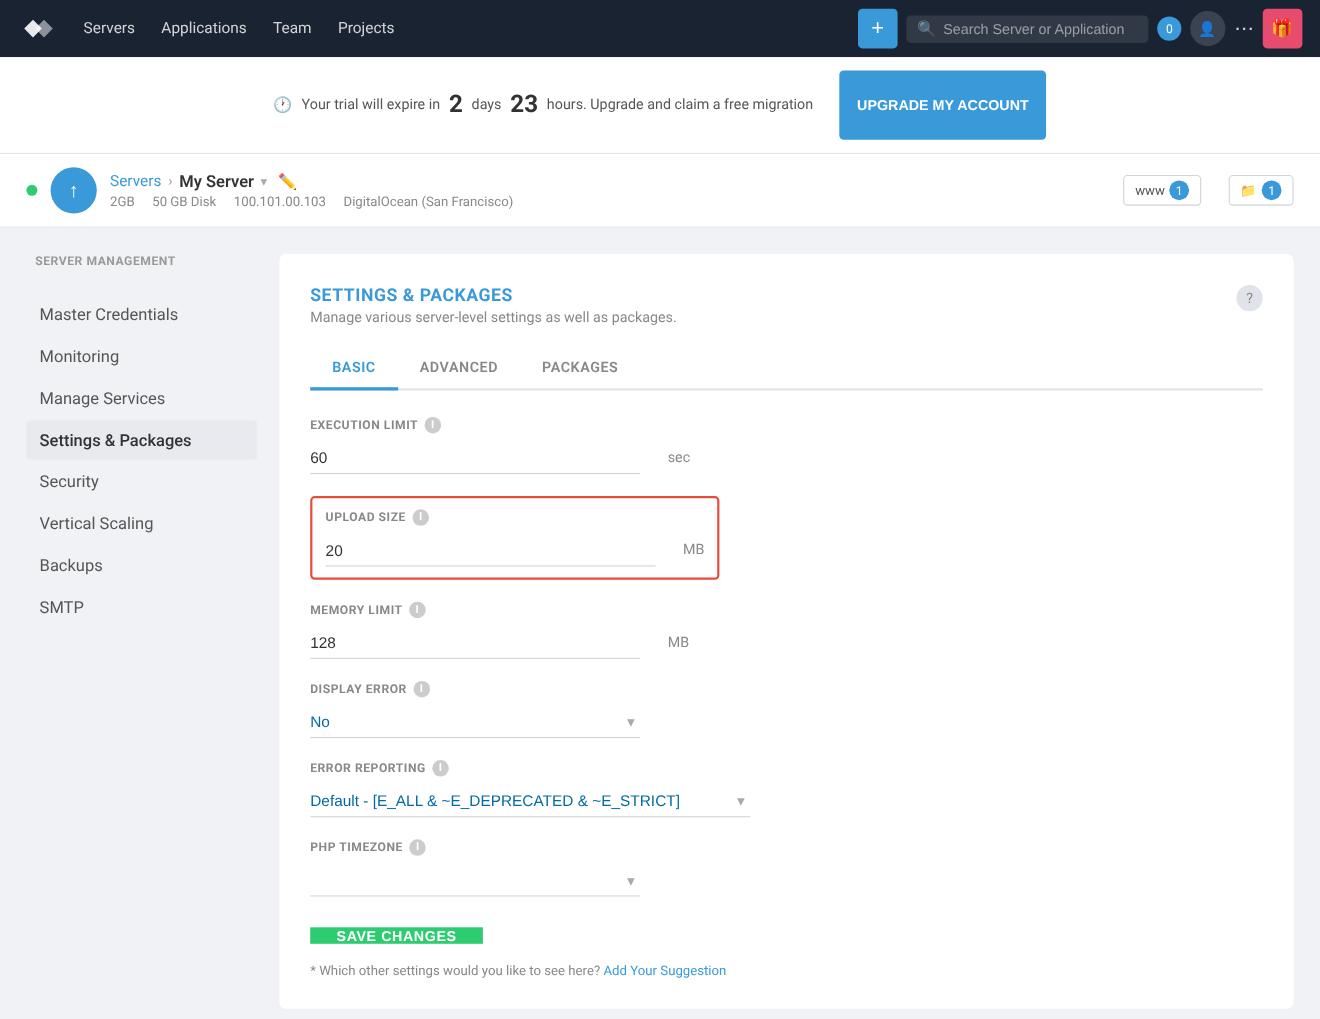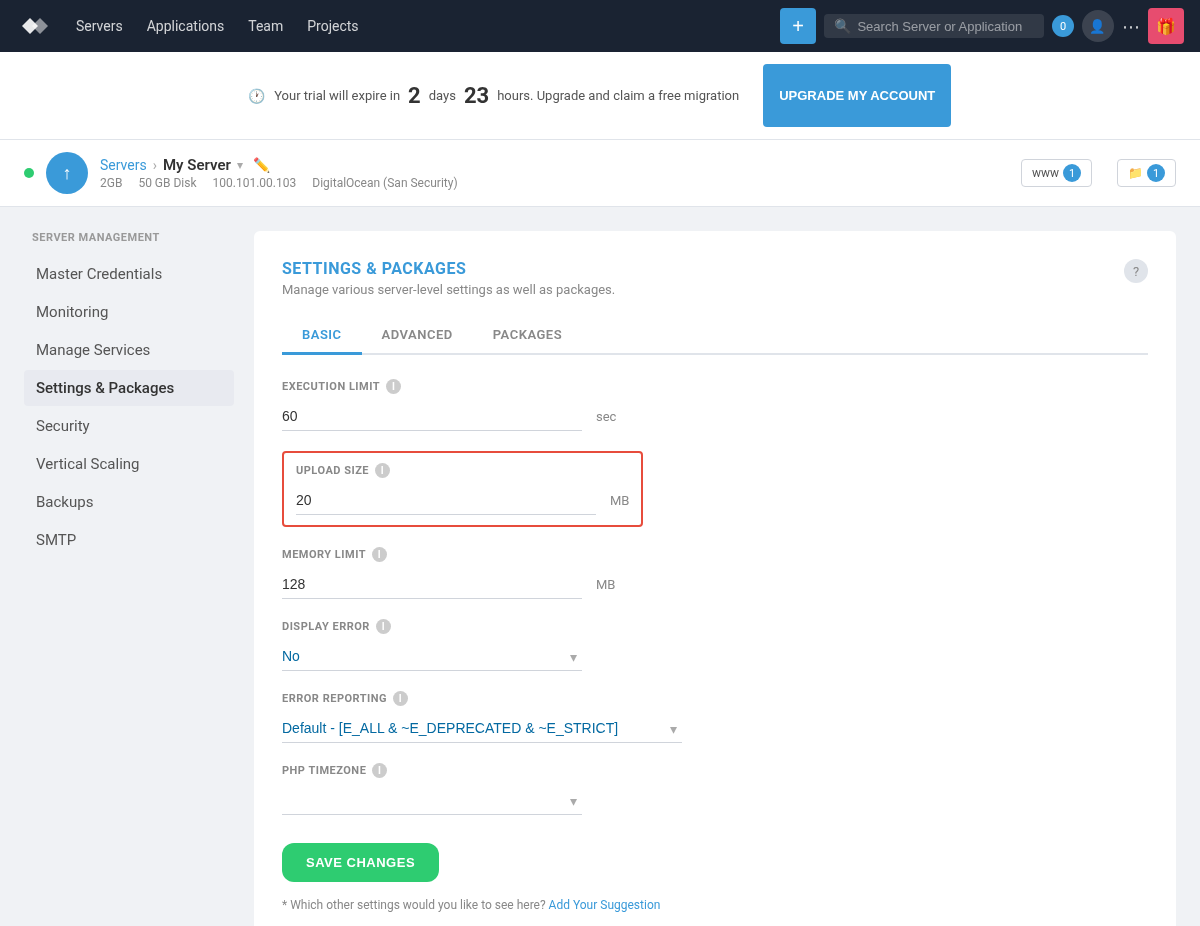--- a/index.html
+++ b/index.html
@@ -75,21 +75,21 @@
       border: 1px solid #d0d4db; border-radius: 4px; padding: 4px 10px; font-size: 12px; color: #555;
       display: flex; align-items: center; gap: 4px; cursor: pointer;
     }
     .tag-count { background: #3a9ad9; color: #fff; border-radius: 50%; width: 18px; height: 18px; font-size: 11px; display: flex; align-items: center; justify-content: center; }
 
     
     .main-layout { display: flex; padding: 24px; gap: 20px; }
 
     
     .sidebar { width: 210px; flex-shrink: 0; }
-    .sidebar-section-title { font-size: 11px; font-weight: 700; color: #999; text-transform: uppercase; letter-spacing: 0.5px; margin-bottom: 12px; padding: 0 8px; }
+    .sidebar-section-title { font-size: 11px; font-weight: 700; color: #999; text-transform: uppercase; letter-spacing: 0.5px; margin-bottom: 24px; padding: 0 8px; }
     .sidebar-item {
       display: block; padding: 9px 12px; border-radius: 4px; font-size: 15px; color: #555;
       cursor: pointer; text-decoration: none; margin-bottom: 2px;
     }
     .sidebar-item.active { background: #e8eaf0; color: #333; font-weight: 500; }
 
     
     .main-content { flex: 1; background: #fff; border-radius: 6px; padding: 28px; }
 
     .section-title { font-size: 16px; font-weight: 700; color: #3a9ad9; text-transform: uppercase; letter-spacing: 0.5px; }
@@ -106,40 +106,40 @@
     
     .form-group { margin-bottom: 20px; }
     .form-label {
       font-size: 11px; font-weight: 700; color: #888; text-transform: uppercase; letter-spacing: 0.5px;
       display: flex; align-items: center; gap: 6px; margin-bottom: 8px;
     }
     .info-icon {
       width: 15px; height: 15px; border-radius: 50%; background: #ccc; color: #fff;
       font-size: 10px; display: inline-flex; align-items: center; justify-content: center; cursor: pointer; flex-shrink: 0;
     }
-    .input-with-unit { display: flex; align-items: center; gap: 14px; }
+    .input-with-unit { display: flex; align-items: center; gap: 25px; }
     .form-input {
       border: none; border-bottom: 1px solid #d0d4db; padding: 6px 0; font-size: 14px; color: #333;
       width: 300px; outline: none; background: transparent;
     }
     .unit-label { font-size: 13px; color: #888; }
 
     .upload-size-highlight {
       border: 2px solid #e74c3c; border-radius: 4px; padding: 10px 12px; display: inline-block;
     }
 
     .form-select-wrapper { display: flex; align-items: center; gap: 8px; position: relative; }
     .form-select {
       border: none; border-bottom: 1px solid #d0d4db; padding: 6px 24px 6px 0; font-size: 14px; color: #0369a1;
       width: 300px; outline: none; background: transparent; appearance: none; cursor: pointer;
     }
     .select-arrow { color: #aaa; font-size: 14px; margin-left: -20px; pointer-events: none; }
 
     .save-btn {
-      background: #2ecc71; color: #fff; border: none; border-radius: 12px; padding: 12px 24px;
+      background: #2ecc71; color: #fff; border: none; border-radius: 0; padding: 0 24px;
       font-size: 13px; font-weight: 700; cursor: pointer; text-transform: uppercase; letter-spacing: 0.5px;
       margin-top: 8px;
     }
 
     .suggestion-text { font-size: 12px; color: #888; margin-top: 16px; }
     .suggestion-link { color: #3a9ad9; text-decoration: none; cursor: pointer; }
 
     .help-icon {
       width: 24px; height: 24px; border-radius: 50%; background: #e0e4ea; color: #888;
       font-size: 13px; display: flex; align-items: center; justify-content: center; cursor: pointer;
@@ -203,21 +203,21 @@
         <a class="breadcrumb-link">Servers</a>
         <span class="breadcrumb-sep">›</span>
         <span class="server-name">My Server</span>
         <span style="color:#aaa;font-size:12px;">▾</span>
         <span class="edit-icon">✏️</span>
       </div>
       <div class="server-meta">
         <span>2GB</span>
         <span>50 GB Disk</span>
         <span>100.101.00.103</span>
-        <span>DigitalOcean (San Security)</span>
+        <span>DigitalOcean (San Francisco)</span>
       </div>
     </div>
   </div>
   <div class="server-tags">
     <div class="tag-badge">
       <span>www</span>
       <span class="tag-count">1</span>
     </div>
     <div class="tag-badge">
       <span>📁</span>

